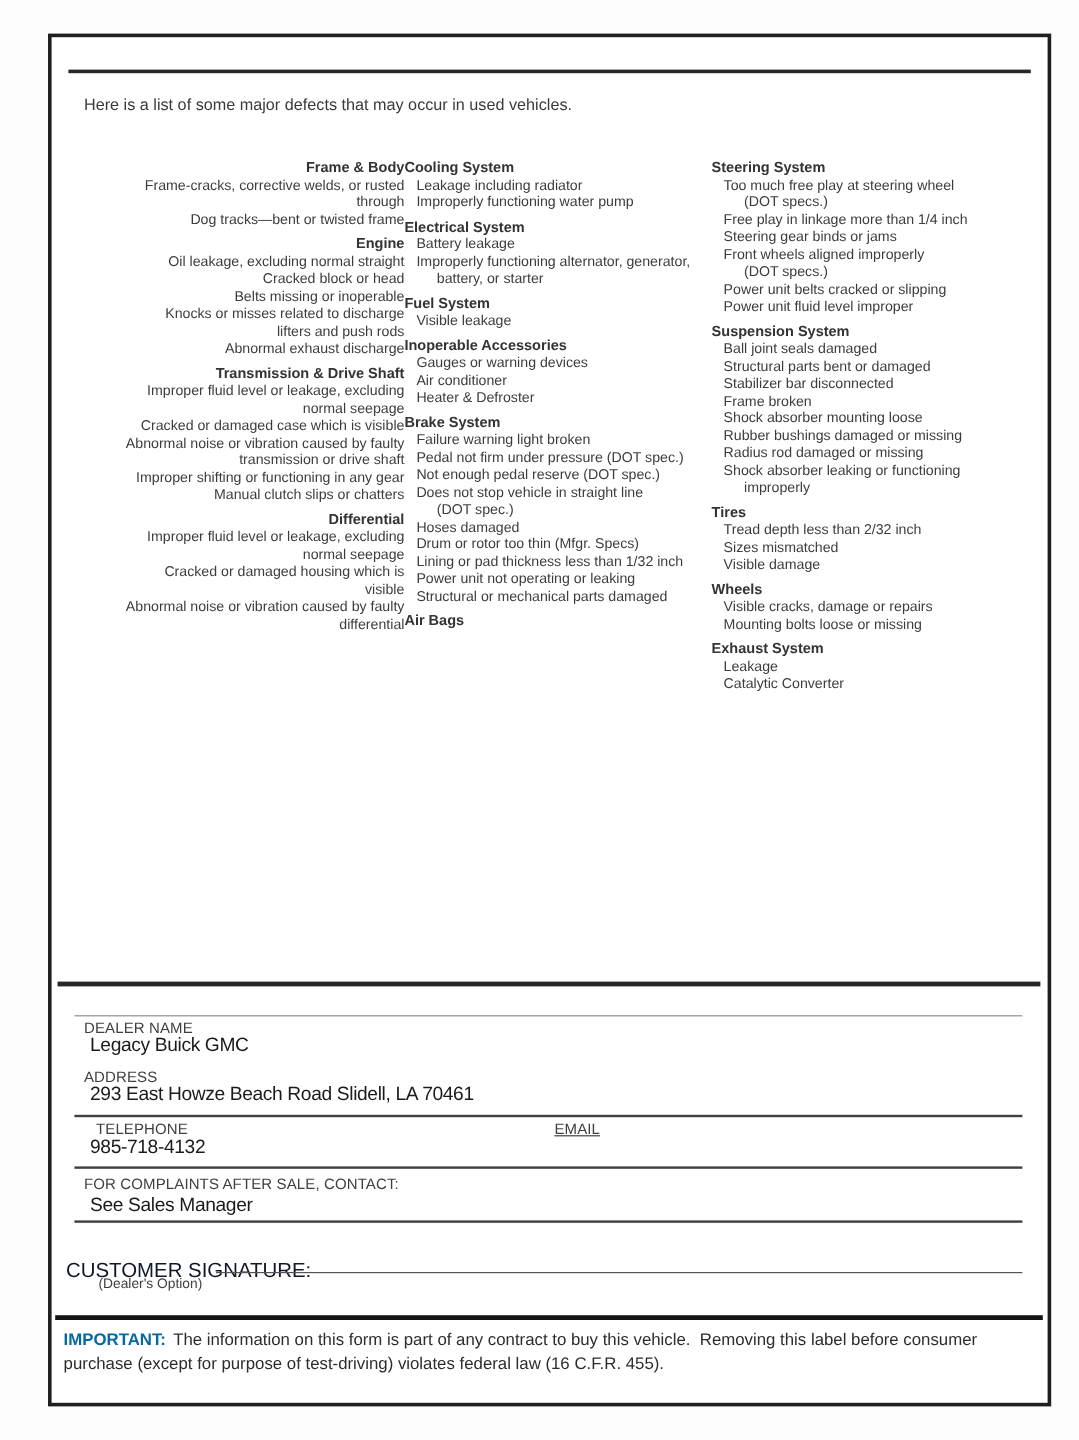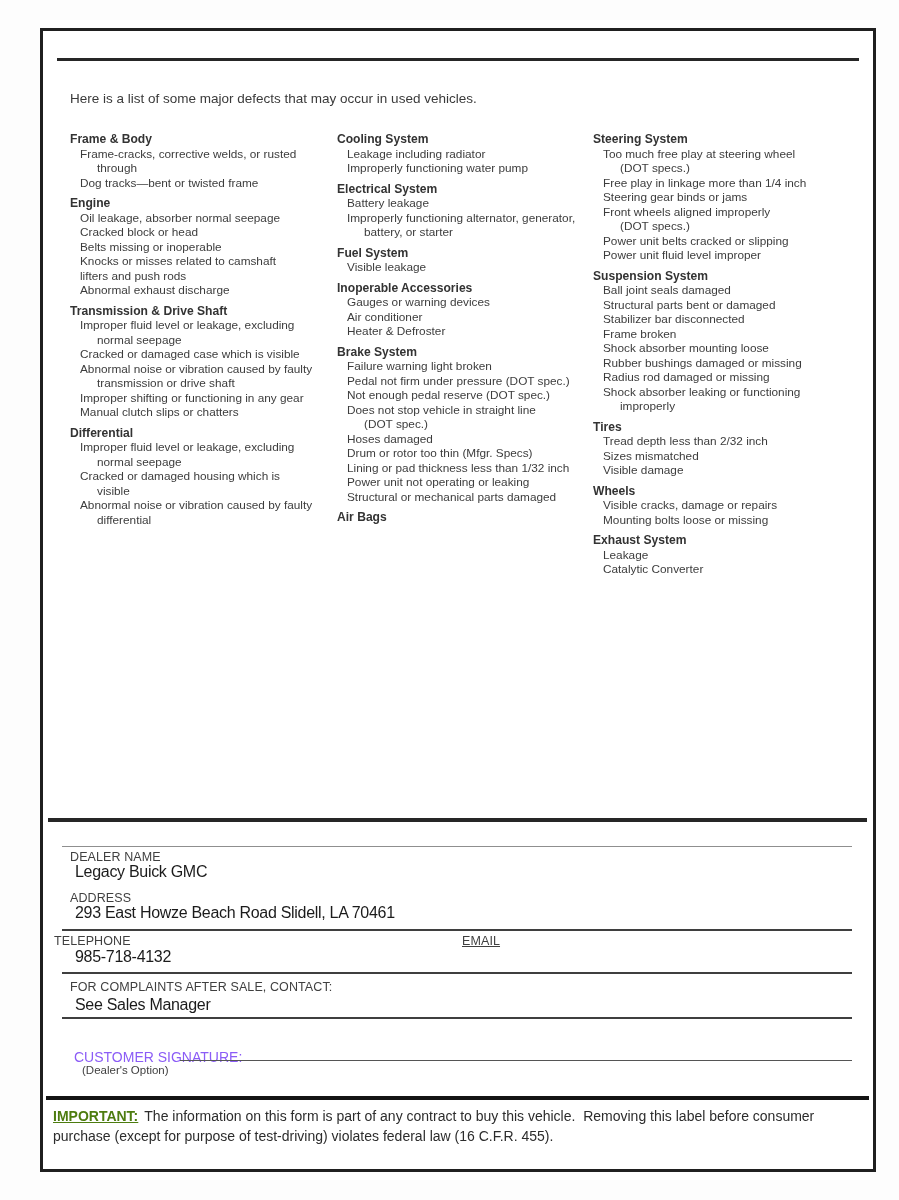--- a/index.html
+++ b/index.html
@@ -7,60 +7,60 @@
     position:relative; width:899px; height:1200px; background:#fdfdfd;
     font-family:"Liberation Sans", sans-serif; color:#3c3c3c; overflow:hidden;
   }
   .border-box {
     position:absolute; left:40px; top:28px; width:836px; height:1144px;
     box-sizing:border-box; border:3px solid #1f1f1f; background:#ffffff;
   }
   .rule { position:absolute; background:#262626; }
   .rule-thin { position:absolute; background:#8f8f8f; height:1px; }
   .rule-mid { position:absolute; background:#3f3f3f; height:2px; }
-  .intro { position:absolute; left:70px; top:91px; font-size:13.5px; color:#3a3a3a; }
+  .intro { position:absolute; left:70px; top:80px; font-size:13.5px; color:#3a3a3a; }
   .columns { position:absolute; left:70px; top:132px; display:flex; }
   .defect-col { font-size:11.8px; line-height:14.5px; color:#3c3c3c; }
-  .defect-col:nth-child(1){ width:267px; }
+  .defect-col:nth-child(1){ width:267px;text-align:right; }
   .defect-col:nth-child(2){ width:256px; }
   .defect-col:nth-child(3){ width:257px; }
   .sec-title { font-weight:bold; font-size:12.1px; color:#333333; margin-top:6px; }
   .sec-title:first-child { margin-top:0; }
   .i1 { padding-left:10px; }
   .i2 { padding-left:27px; }
   .flabel { position:absolute; font-size:12.5px; color:#3f3f3f; letter-spacing:0.1px; }
   .fvalue { position:absolute; font-size:16px; color:#1b1b1b; letter-spacing:-0.3px; font-weight:500; }
-  .sig-label { position:absolute; left:74px; top:1049px; font-size:14px; color:#8b5cf6; }
+  .sig-label { position:absolute; left:55px; top:1049px; font-size:17px; color:#0f172a; }
   .sig-line { position:absolute; left:180px; top:1060px; width:672px; height:1px; background:#555555; }
   .sig-note { position:absolute; left:70px; top:1064px; font-size:11.5px; color:#3f3f3f;margin-left:12px; }
   .ack { position:absolute; left:338px; top:1064px; font-size:11px; color:#3a3a3a; }
   .important { position:absolute; left:53px; top:1107px; width:798px; font-size:14px; line-height:19.5px; color:#2c2c2c; }
-  .important b { color:#4d7c0f; margin-right:6px;text-decoration:underline; }
+  .important b { color:#0369a1; margin-right:6px; }
 </style>
 </head>
 <body>
 
 <div class="page">
   <div class="border-box"></div>
 
   <div class="rule" style="left:57px; top:58px; width:802px; height:3px;"></div>
 
   <div class="intro">Here is a list of some major defects that may occur in used vehicles.</div>
 
   <div class="columns">
     <div class="defect-col">
         <div class="sec-title">Frame &amp; Body</div>
         <div class="dline i1">Frame-cracks, corrective welds, or rusted</div>
         <div class="dline i2">through</div>
         <div class="dline i1">Dog tracks—bent or twisted frame</div>
         <div class="sec-title">Engine</div>
-        <div class="dline i1">Oil leakage, absorber normal seepage</div>
+        <div class="dline i1">Oil leakage, excluding normal straight</div>
         <div class="dline i1">Cracked block or head</div>
         <div class="dline i1">Belts missing or inoperable</div>
-        <div class="dline i1">Knocks or misses related to camshaft</div>
+        <div class="dline i1">Knocks or misses related to discharge</div>
         <div class="dline i1">lifters and push rods</div>
         <div class="dline i1">Abnormal exhaust discharge</div>
         <div class="sec-title">Transmission &amp; Drive Shaft</div>
         <div class="dline i1">Improper fluid level or leakage, excluding</div>
         <div class="dline i2">normal seepage</div>
         <div class="dline i1">Cracked or damaged case which is visible</div>
         <div class="dline i1">Abnormal noise or vibration caused by faulty</div>
         <div class="dline i2">transmission or drive shaft</div>
         <div class="dline i1">Improper shifting or functioning in any gear</div>
         <div class="dline i1">Manual clutch slips or chatters</div>
@@ -136,21 +136,21 @@
   <div class="rule-thin" style="left:62px; top:846px; width:790px;"></div>
 
   <div class="flabel" style="left:70px; top:850px;">DEALER NAME</div>
   <div class="fvalue" style="left:75px; top:863px;">Legacy Buick GMC</div>
 
   <div class="rule-thin" style="left:62px; top:888px; background:#777777;"></div>
   <div class="flabel" style="left:70px; top:891px;">ADDRESS</div>
   <div class="fvalue" style="left:75px; top:904px;">293 East Howze Beach Road Slidell, LA 70461</div>
 
   <div class="rule-mid" style="left:62px; top:929px; width:790px;"></div>
-  <div class="flabel" style="left:54px; top:934px;text-align:center;">TELEPHONE</div>
+  <div class="flabel" style="left:80px; top:934px;text-align:center;">TELEPHONE</div>
   <div class="flabel" style="left:462px; top:934px;text-decoration:underline;">EMAIL</div>
   <div class="fvalue" style="left:75px; top:948px;">985-718-4132</div>
 
   <div class="rule-mid" style="left:62px; top:972px; width:790px;"></div>
   <div class="flabel" style="left:70px; top:980px;">FOR COMPLAINTS AFTER SALE, CONTACT:</div>
   <div class="fvalue" style="left:75px; top:996px;">See Sales Manager</div>
 
   <div class="rule-mid" style="left:62px; top:1017px; width:790px;"></div>
 
   <div class="sig-label">CUSTOMER SIGNATURE:</div>

